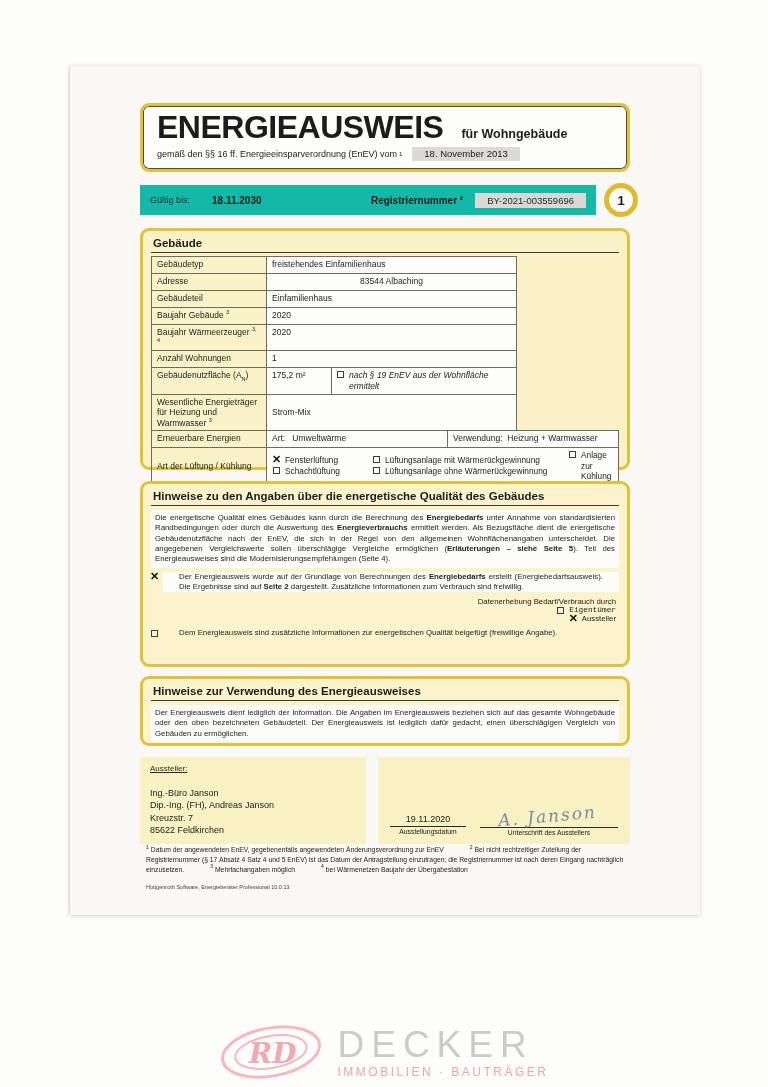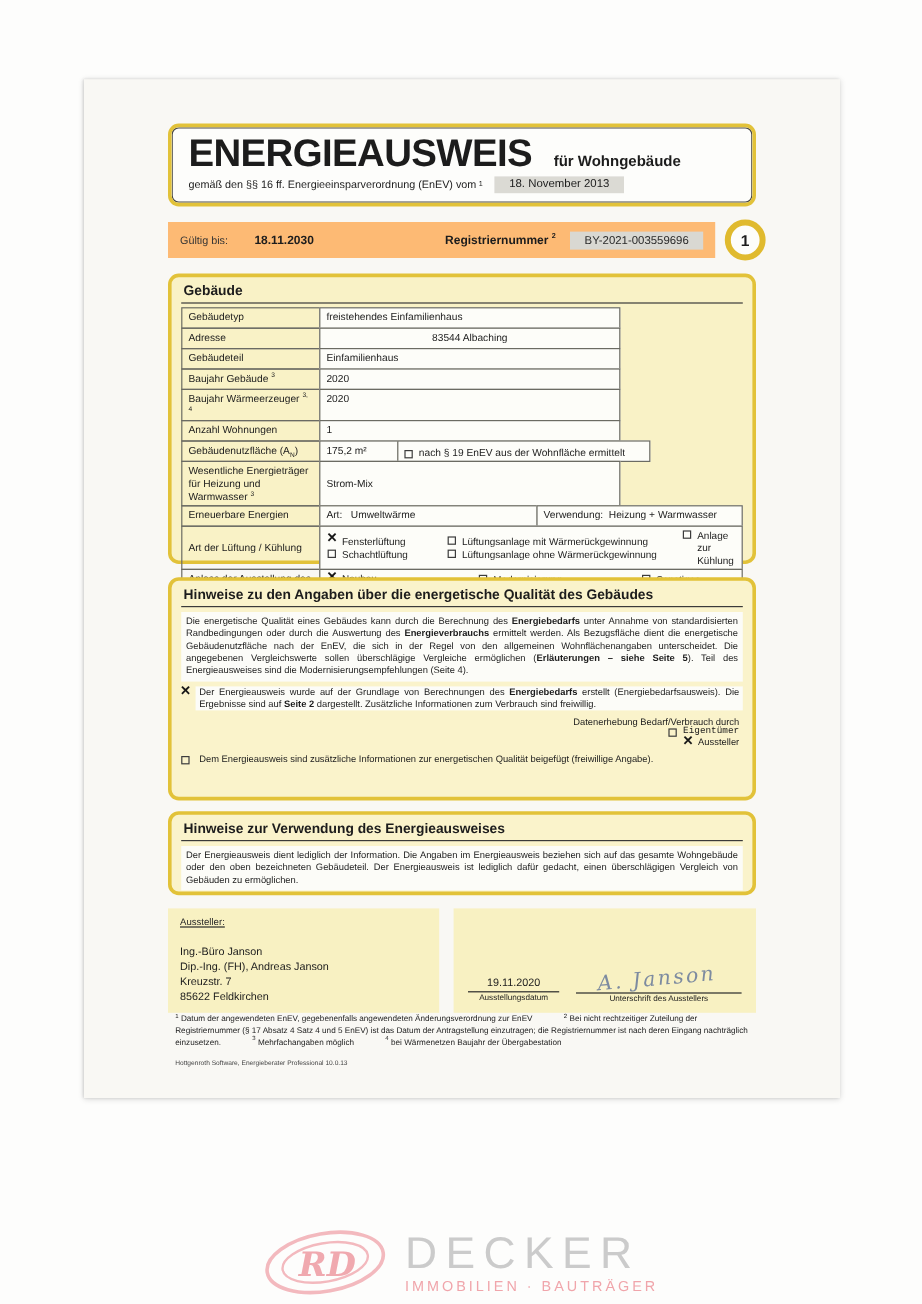--- a/index.html
+++ b/index.html
@@ -17,21 +17,21 @@
               border:3px solid #e2c239;border-radius:9px;box-shadow:inset 0 0 0 1px #4a4a4a;
               padding:5px 14px 4px 14px;}
   .title-line{display:flex;align-items:baseline;}
   .doc-title{font-size:32px;font-weight:bold;letter-spacing:-0.5px;line-height:1.05;}
   .doc-subtitle{font-size:12.5px;font-weight:bold;margin-left:18px;}
   .law-line{display:flex;align-items:center;font-size:9px;margin-top:2px;}
   .law-line sup{font-size:6px;margin:0 2px 0 2px;}
   .gray-chip{background:#dbdad4;padding:1.5px 12px;margin-left:8px;font-size:9.5px;}
 
   
-  .validity-bar{position:absolute;left:70px;top:119px;width:456px;height:30px;background:#fdba74;
+  .validity-bar{position:absolute;left:70px;top:119px;width:456px;height:30px;background:#14b8a6;
                 display:flex;align-items:center;padding:0 10px;}
   .valid-label{font-size:9px;color:#333;}
   .valid-date{font-size:10px;font-weight:bold;margin-left:22px;}
   .reg-label{font-size:10px;font-weight:bold;margin-left:auto;}
   .reg-label sup{font-size:6px;}
   .reg-chip{background:#d9d8d2;padding:2px 12px;font-size:9.5px;margin-left:12px;color:#2a2a2a;}
   .page-circle{position:absolute;left:534px;top:117px;width:34px;height:34px;border-radius:50%;
                border:5px solid #e0ba2e;background:#fdfdfa;display:flex;align-items:center;justify-content:center;
                font-size:13px;font-weight:bold;}
 
@@ -42,21 +42,21 @@
 
   
   .building-box{top:162px;height:242px;}
   .trow{display:flex;margin-top:-1px;}
   .tcell{border:1px solid #6b6b63;padding:2px 5px;font-size:8.5px;line-height:1.25;background:#fdfdf9;}
   .tcell + .tcell{margin-left:-1px;}
   .lbl{width:116px;background:transparent;flex:none;}
   .lbl sup{font-size:5.5px;}
   .val{width:251px;flex:none;}
   .val-s{width:66px;flex:none;}
-  .val-cb{width:211px;flex:none;display:flex;align-items:flex-end;}
+  .val-cb{width:186px;flex:none;display:flex;align-items:flex-start;font-style:italic;}
   .center{text-align:center;}
   .h18{min-height:18px;}
   .h24{min-height:24px;}
   .h26{min-height:26px;}
   .art-cell{width:182px;flex:none;}
   .use-cell{flex:1;}
   .opt-cell{flex:1;display:flex;gap:8px;padding:2px 6px;}
   .optcol{display:flex;flex-direction:column;justify-content:center;gap:1px;}
   .opt{display:flex;align-items:flex-start;font-size:8.3px;line-height:1.25;white-space:nowrap;}
   .opt .two{white-space:normal;}
@@ -71,21 +71,21 @@
   .cb{width:7px;height:7px;border:1px solid #3c3c3c;display:inline-block;flex:none;margin:1px 5px 0 0;position:relative;background:transparent;}
   .cb[data-checked="true"]{border-color:transparent;}
   .cb[data-checked="true"]::before{content:"\2715";position:absolute;left:-2px;top:-3.5px;font-size:11px;font-weight:bold;color:#161616;line-height:1;}
 
   
   .hints1{top:415px;height:186px;background:#faf3cb;}
   .hints2{top:610px;height:70px;background:#faf3cb;}
   .hbody{font-size:7.8px;line-height:1.33;text-align:justify;background:#fcfcf8;padding:3px 4px;margin-top:4px;}
   .hitem{display:flex;margin-top:4px;}
   .hitem .cb{margin-top:2px;}
-  .hitem .htext{flex:1;font-size:7.8px;line-height:1.3;text-align:justify;background:#fcfcf8;padding:0 3px;}
+  .hitem .htext{flex:1;font-size:7.8px;line-height:1.3;text-align:justify;background:#fcfcf8;padding:0 16px;}
   .dataline{display:flex;align-items:flex-end;font-size:7.8px;margin-top:5px;padding:0 3px;flex-direction:column;}
   .dl-opt{display:flex;align-items:center;}
   .dl-opt .cb{margin-top:0;}
   .dl1{margin-left:118px;font-family:Liberation Mono, monospace;}
   .dl2{margin-left:36px;}
 
   
   .issuer-left{position:absolute;left:70px;top:691px;width:226px;height:87px;background:#f8f1c2;padding:7px 10px;}
   .issuer-label{font-size:8px;color:#2a2a2a;text-decoration:underline;}
   .issuer-lines{margin-top:14px;font-size:9px;line-height:1.38;}

